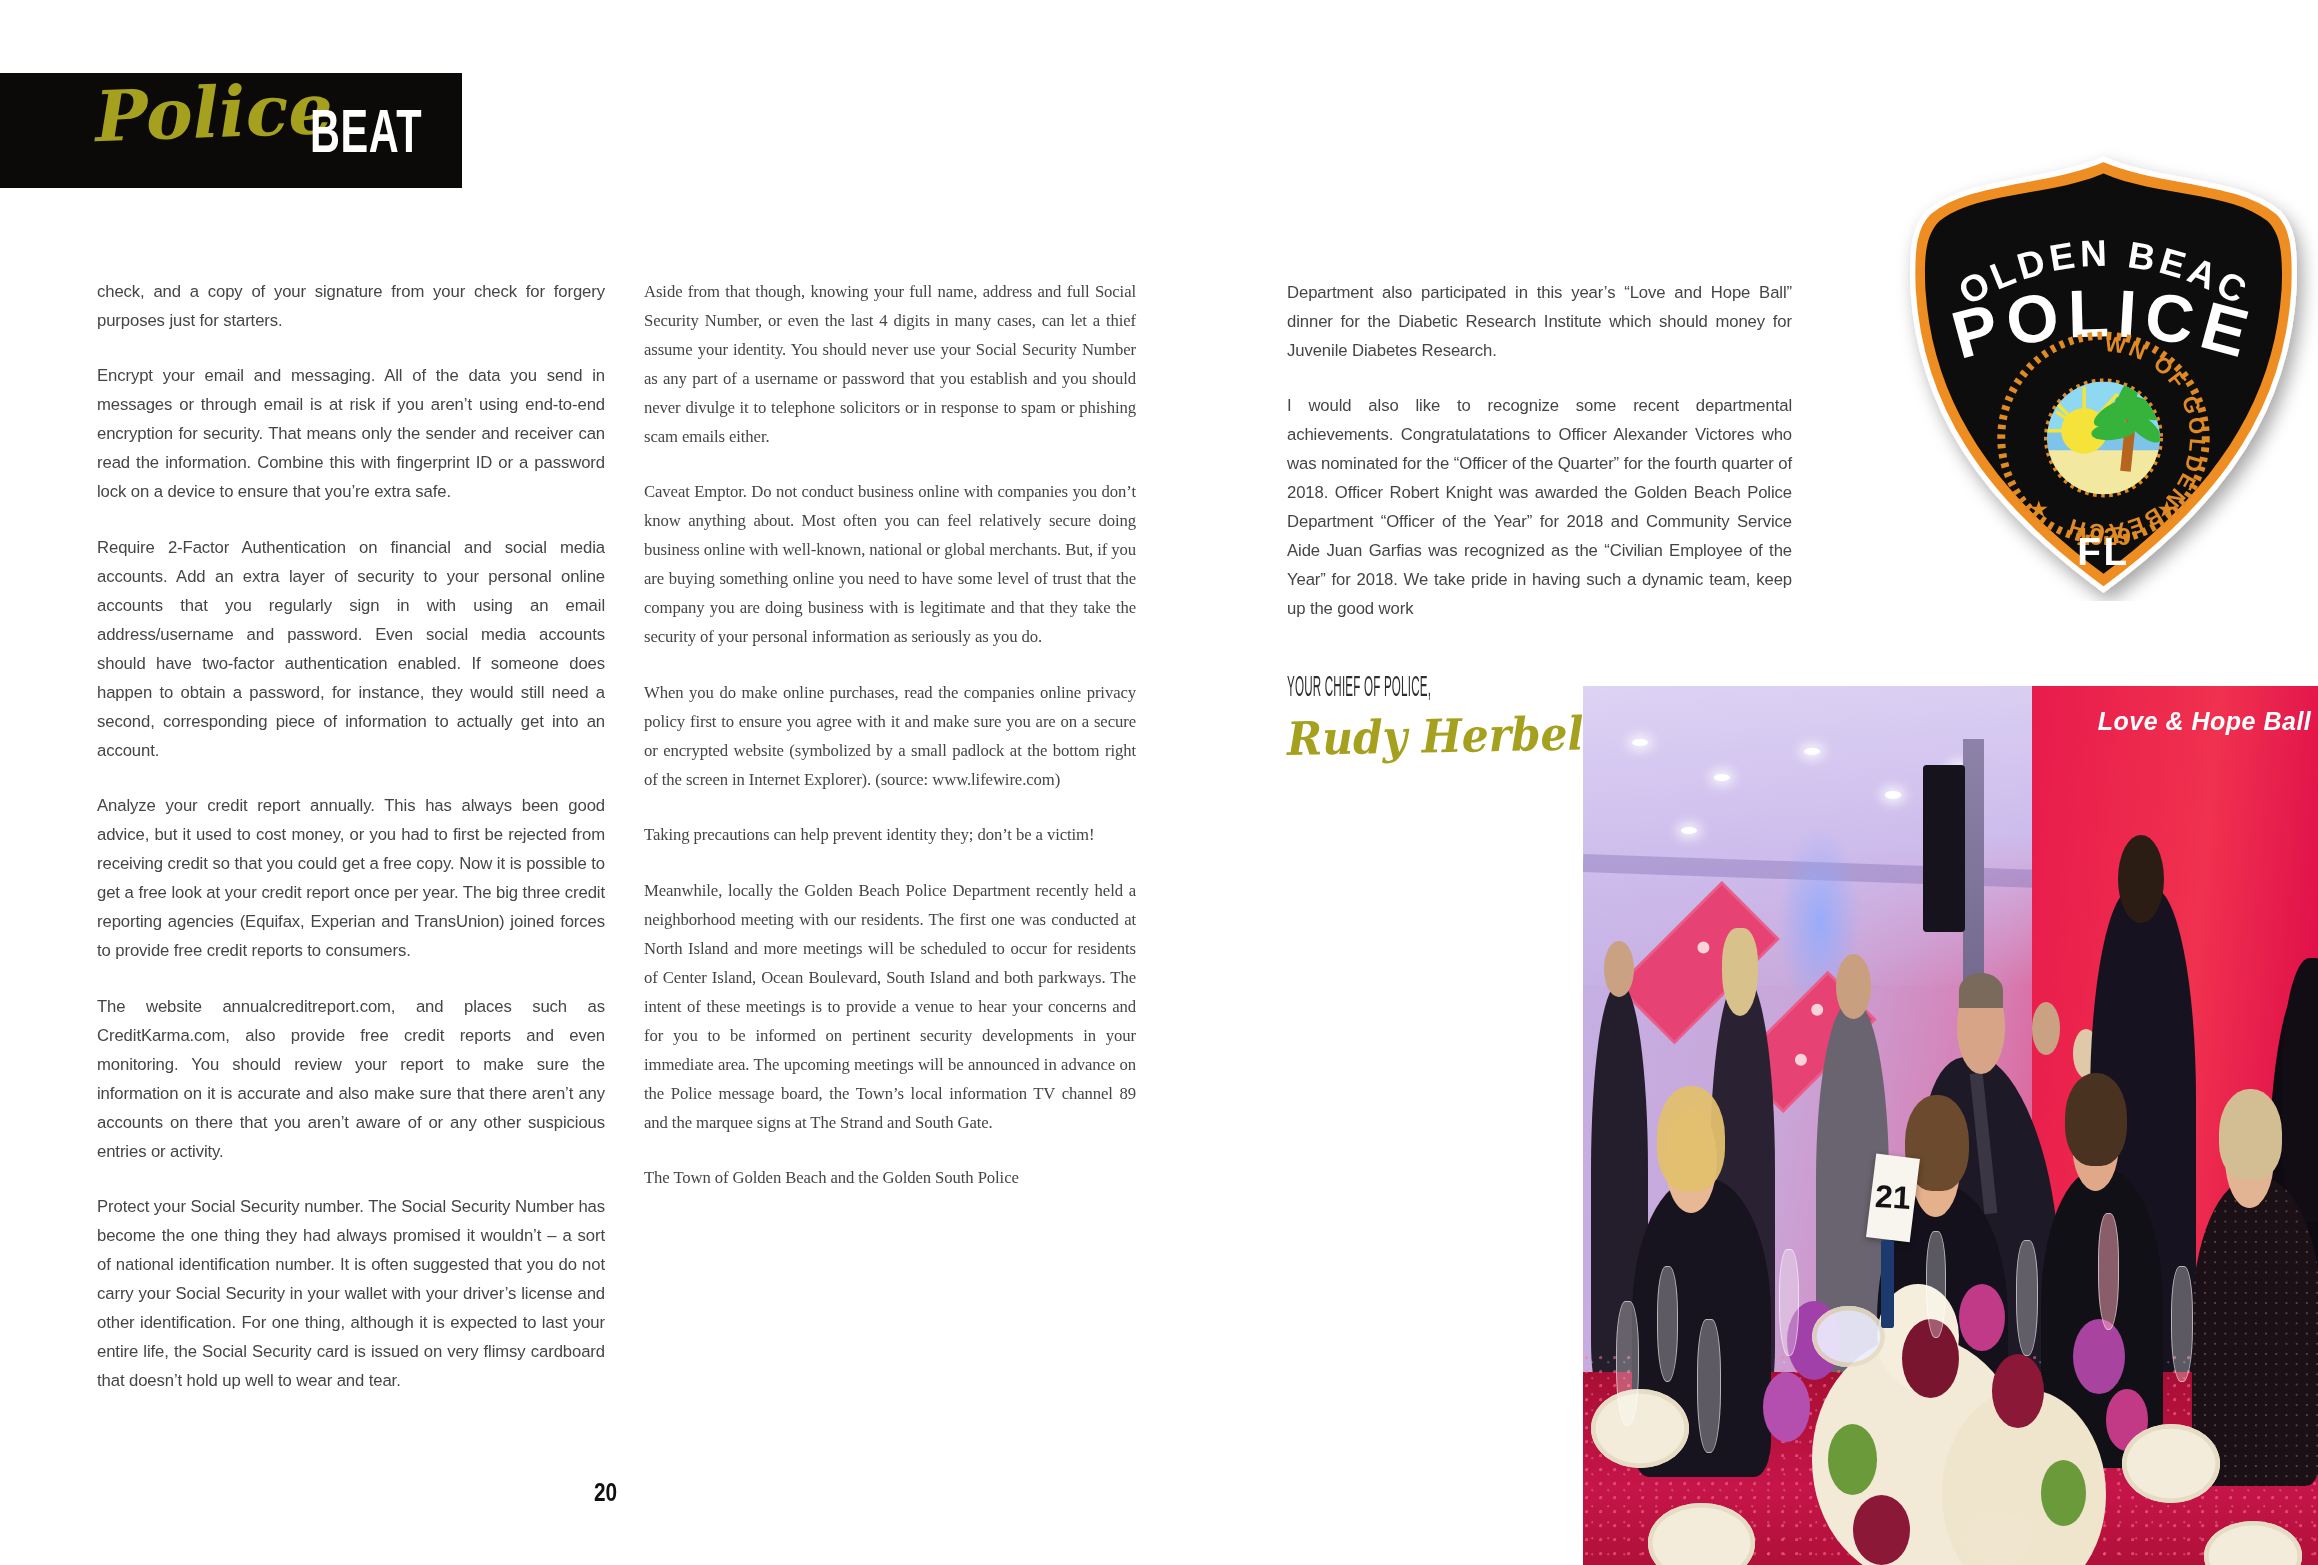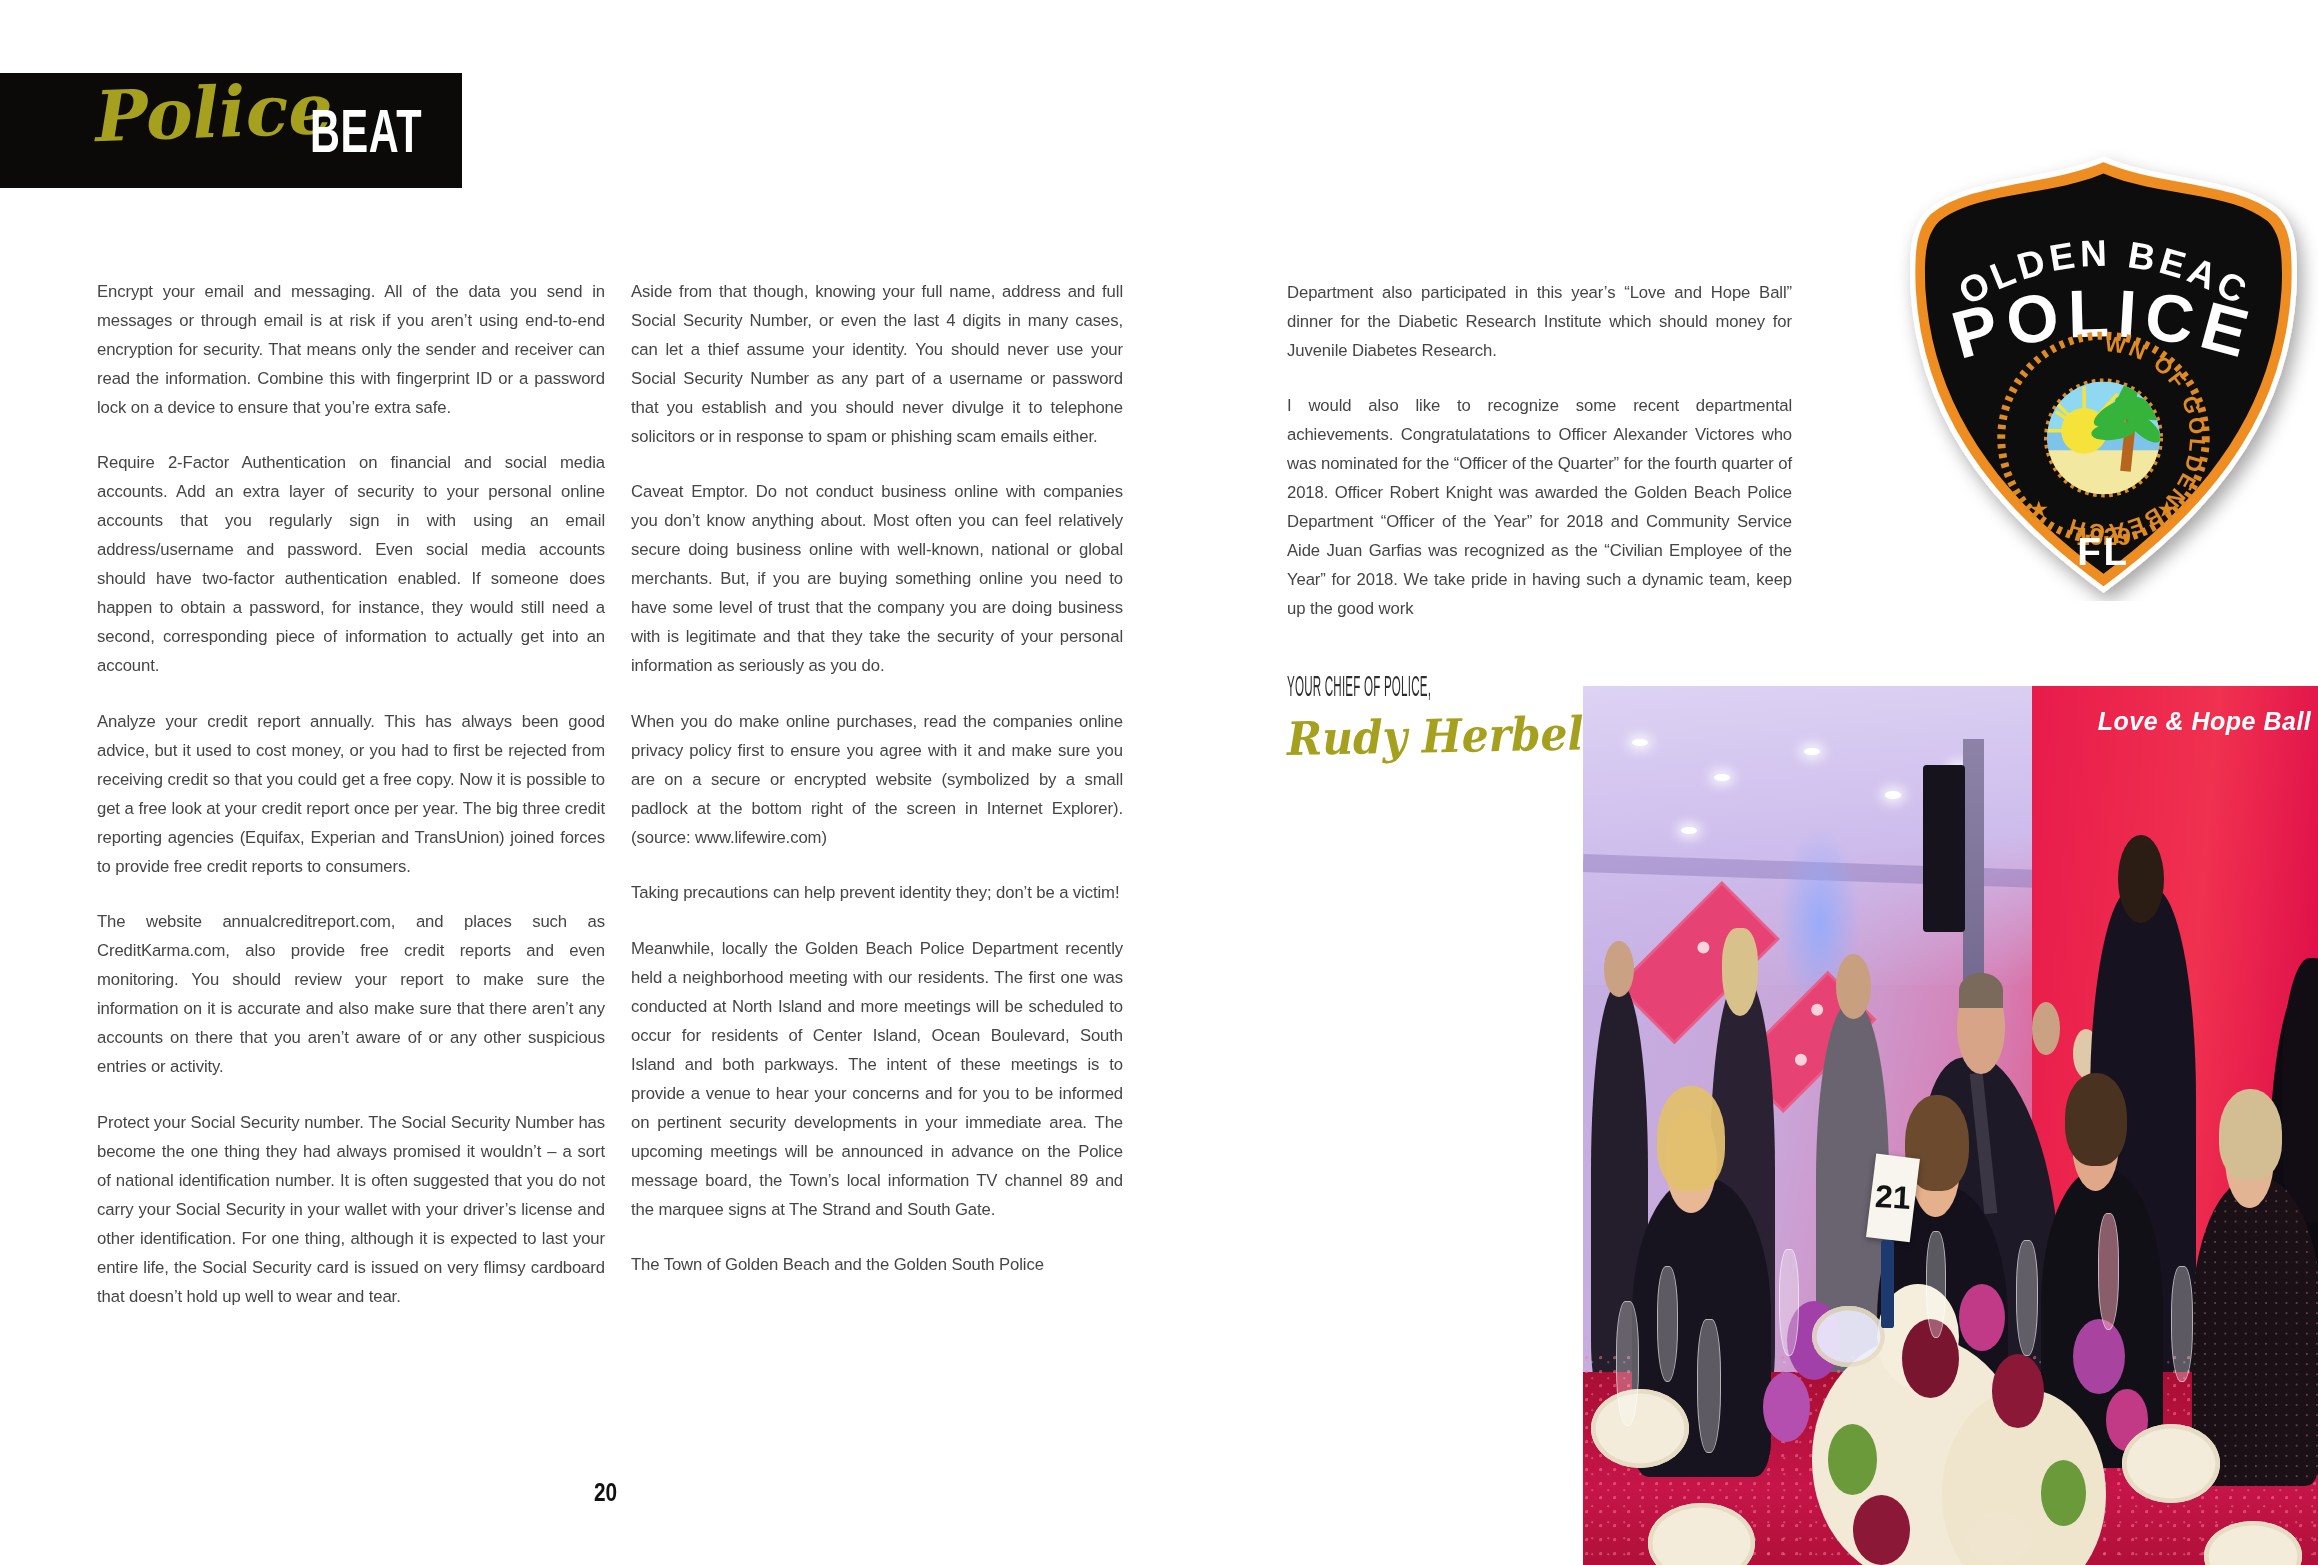--- a/index.html
+++ b/index.html
@@ -13,21 +13,21 @@
       transform:rotate(-2deg);}
   .header-caps{position:absolute;left:310px;top:28px;font-size:61px;line-height:61px;
       font-weight:700;color:#ffffff;transform:scaleX(0.68);transform-origin:left center;
       letter-spacing:0.9px;}
 
   
   .col{position:absolute;color:#454545;font-size:16.7px;line-height:29px;text-align:justify;
        letter-spacing:-0.1px;font-weight:300;}
   .col p{margin:0 0 26.4px 0;}
   .col1{left:97px;top:277px;width:508px;}
-  .col2{left:631px;top:277px;width:492px;}
+  .col2{left:644px;top:277px;width:492px;font-family:Liberation Serif, serif;}
   .col3{left:1287px;top:278px;width:505px;}
 
   
   .signature{position:absolute;left:1287px;top:672px;}
   .sig-label{font-size:29px;line-height:29px;color:#2e2e2e;transform:scaleX(0.4);
       transform-origin:left center;letter-spacing:0.5px;white-space:nowrap;}
   .sig-name{margin-top:13px;font-family:"DejaVu Serif",serif;font-style:italic;font-weight:700;
       font-size:46px;line-height:51px;color:#a5a11e;transform:scaleX(0.92) rotate(-1deg);
       transform-origin:left center;white-space:nowrap;}
 
@@ -135,20 +135,21 @@
         <ellipse cx="292" cy="296" rx="30" ry="11" transform="rotate(18 292 296)"></ellipse>
         <ellipse cx="276" cy="288" rx="28" ry="10" transform="rotate(-70 276 288)"></ellipse>
         <ellipse cx="262" cy="322" rx="26" ry="10" transform="rotate(-8 262 322)"></ellipse>
         <ellipse cx="296" cy="318" rx="24" ry="10" transform="rotate(40 296 318)"></ellipse>
       </g>
     </g>
     <text x="250" y="474" text-anchor="middle" font-family="Liberation Sans, sans-serif" font-weight="700" font-size="44" fill="#ffffff" letter-spacing="3">FL</text>
   </svg>
 
   <div class="col col1">
+    <p>check, and a copy of your signature from your check for forgery purposes just for starters.</p>
     <p>Encrypt your email and messaging. All of the data you send in messages or through email is at risk if you aren’t using end-to-end encryption for security. That means only the sender and receiver can read the information. Combine this with fingerprint ID or a password lock on a device to ensure that you’re extra safe.</p>
     <p>Require 2-Factor Authentication on financial and social media accounts. Add an extra layer of security to your personal online accounts that you regularly sign in with using an email address/username and password. Even social media accounts should have two-factor authentication enabled. If someone does happen to obtain a password, for instance, they would still need a second, corresponding piece of information to actually get into an account.</p>
     <p>Analyze your credit report annually. This has always been good advice, but it used to cost money, or you had to first be rejected from receiving credit so that you could get a free copy. Now it is possible to get a free look at your credit report once per year. The big three credit reporting agencies (Equifax, Experian and TransUnion) joined forces to provide free credit reports to consumers.</p>
     <p>The website annualcreditreport.com, and places such as CreditKarma.com, also provide free credit reports and even monitoring. You should review your report to make sure the information on it is accurate and also make sure that there aren’t any accounts on there that you aren’t aware of or any other suspicious entries or activity.</p>
     <p>Protect your Social Security number. The Social Security Number has become the one thing they had always promised it wouldn’t – a sort of national identification number. It is often suggested that you do not carry your Social Security in your wallet with your driver’s license and other identification. For one thing, although it is expected to last your entire life, the Social Security card is issued on very flimsy cardboard that doesn’t hold up well to wear and tear.</p>
   </div>
   <div class="col col2">
     <p>Aside from that though, knowing your full name, address and full Social Security Number, or even the last 4 digits in many cases, can let a thief assume your identity. You should never use your Social Security Number as any part of a username or password that you establish and you should never divulge it to telephone solicitors or in response to spam or phishing scam emails either.</p>
     <p>Caveat Emptor. Do not conduct business online with companies you don’t know anything about. Most often you can feel relatively secure doing business online with well-known, national or global merchants. But, if you are buying something online you need to have some level of trust that the company you are doing business with is legitimate and that they take the security of your personal information as seriously as you do.</p>
     <p>When you do make online purchases, read the companies online privacy policy first to ensure you agree with it and make sure you are on a secure or encrypted website (symbolized by a small padlock at the bottom right of the screen in Internet Explorer).  (source: www.lifewire.com)</p>

